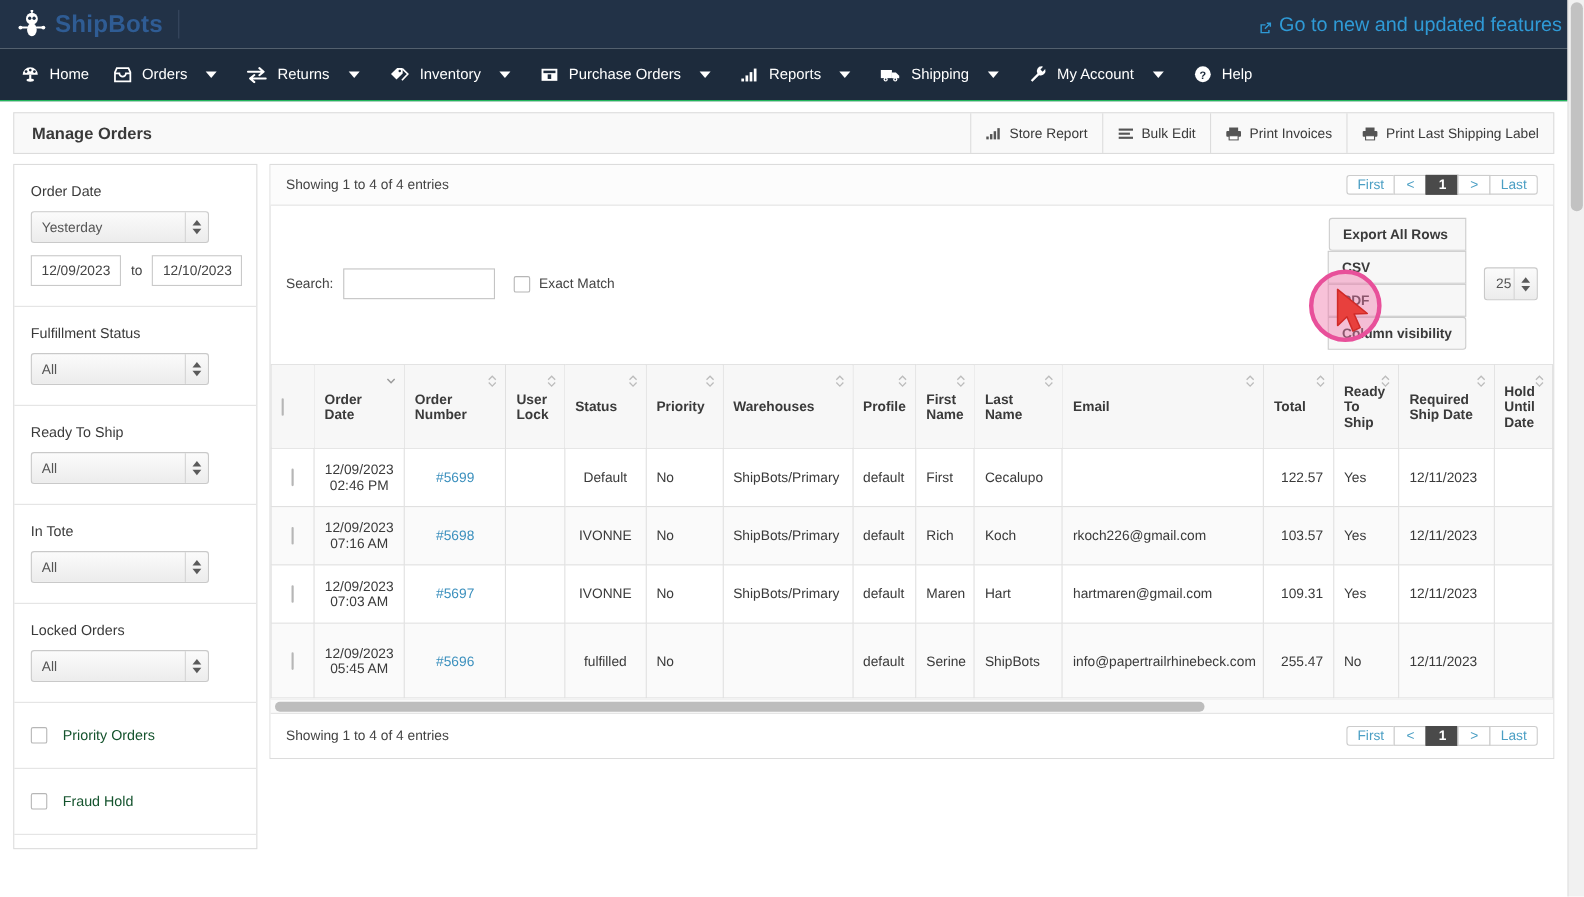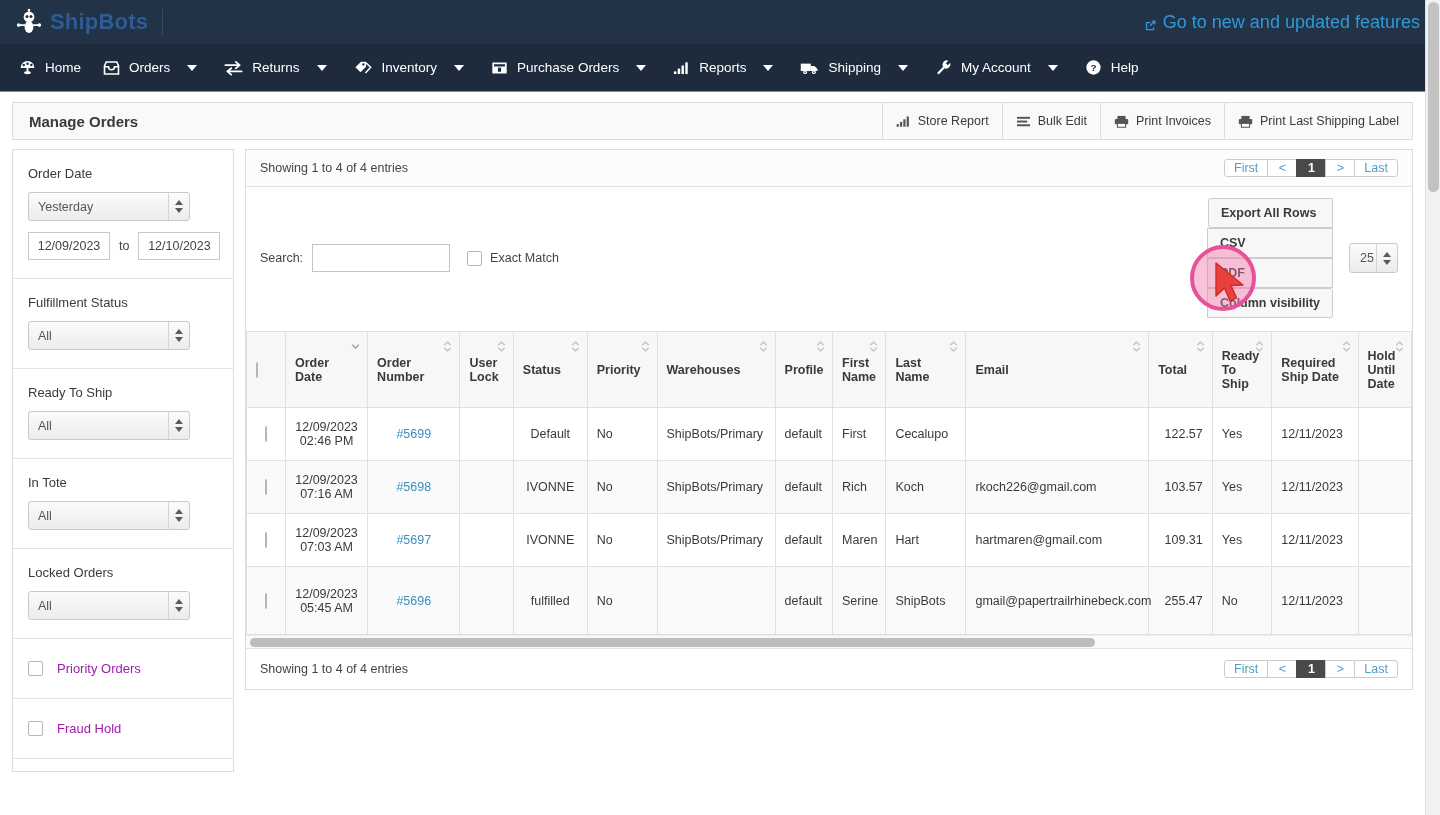--- a/index.html
+++ b/index.html
@@ -153,21 +153,21 @@
   .to-lbl { font-size: 12.5px; color: #444; }
   .check-block { padding: 22px 15px; border-bottom: 1px solid #e3e3e3; display:flex; align-items:center; gap: 14px; }
   .cbx {
     width: 15px; height: 15px;
     border: 1px solid #b6b6b6;
     background: #fff;
     border-radius: 2px;
     flex: none;
     cursor: pointer;
   }
-  .check-lbl { font-size: 13px; color: #a21caf; }
+  .check-lbl { font-size: 13px; color: #14532d; }
 
   
   .panel {
     flex: 1;
     border: 1px solid #dcdcdc;
     background: #fff;
     min-width: 0;
   }
   .panel-top {
     display: flex; align-items: center;
@@ -851,21 +851,21 @@
               <div>05:45 AM</div>
             </td>
             <td class="cellcenter"><span class="ordlink">#5696</span></td>
             <td></td>
             <td class="cellcenter">fulfilled</td>
             <td>No</td>
             <td></td>
             <td>default</td>
             <td>Serine</td>
             <td>ShipBots</td>
-            <td>gmail@papertrailrhinebeck.com</td>
+            <td>info@papertrailrhinebeck.com</td>
             <td class="cellright">255.47</td>
             <td>No</td>
             <td>12/11/2023</td>
             <td></td>
           </tr>
 
         </tbody>
       </table>
     </div>
 

